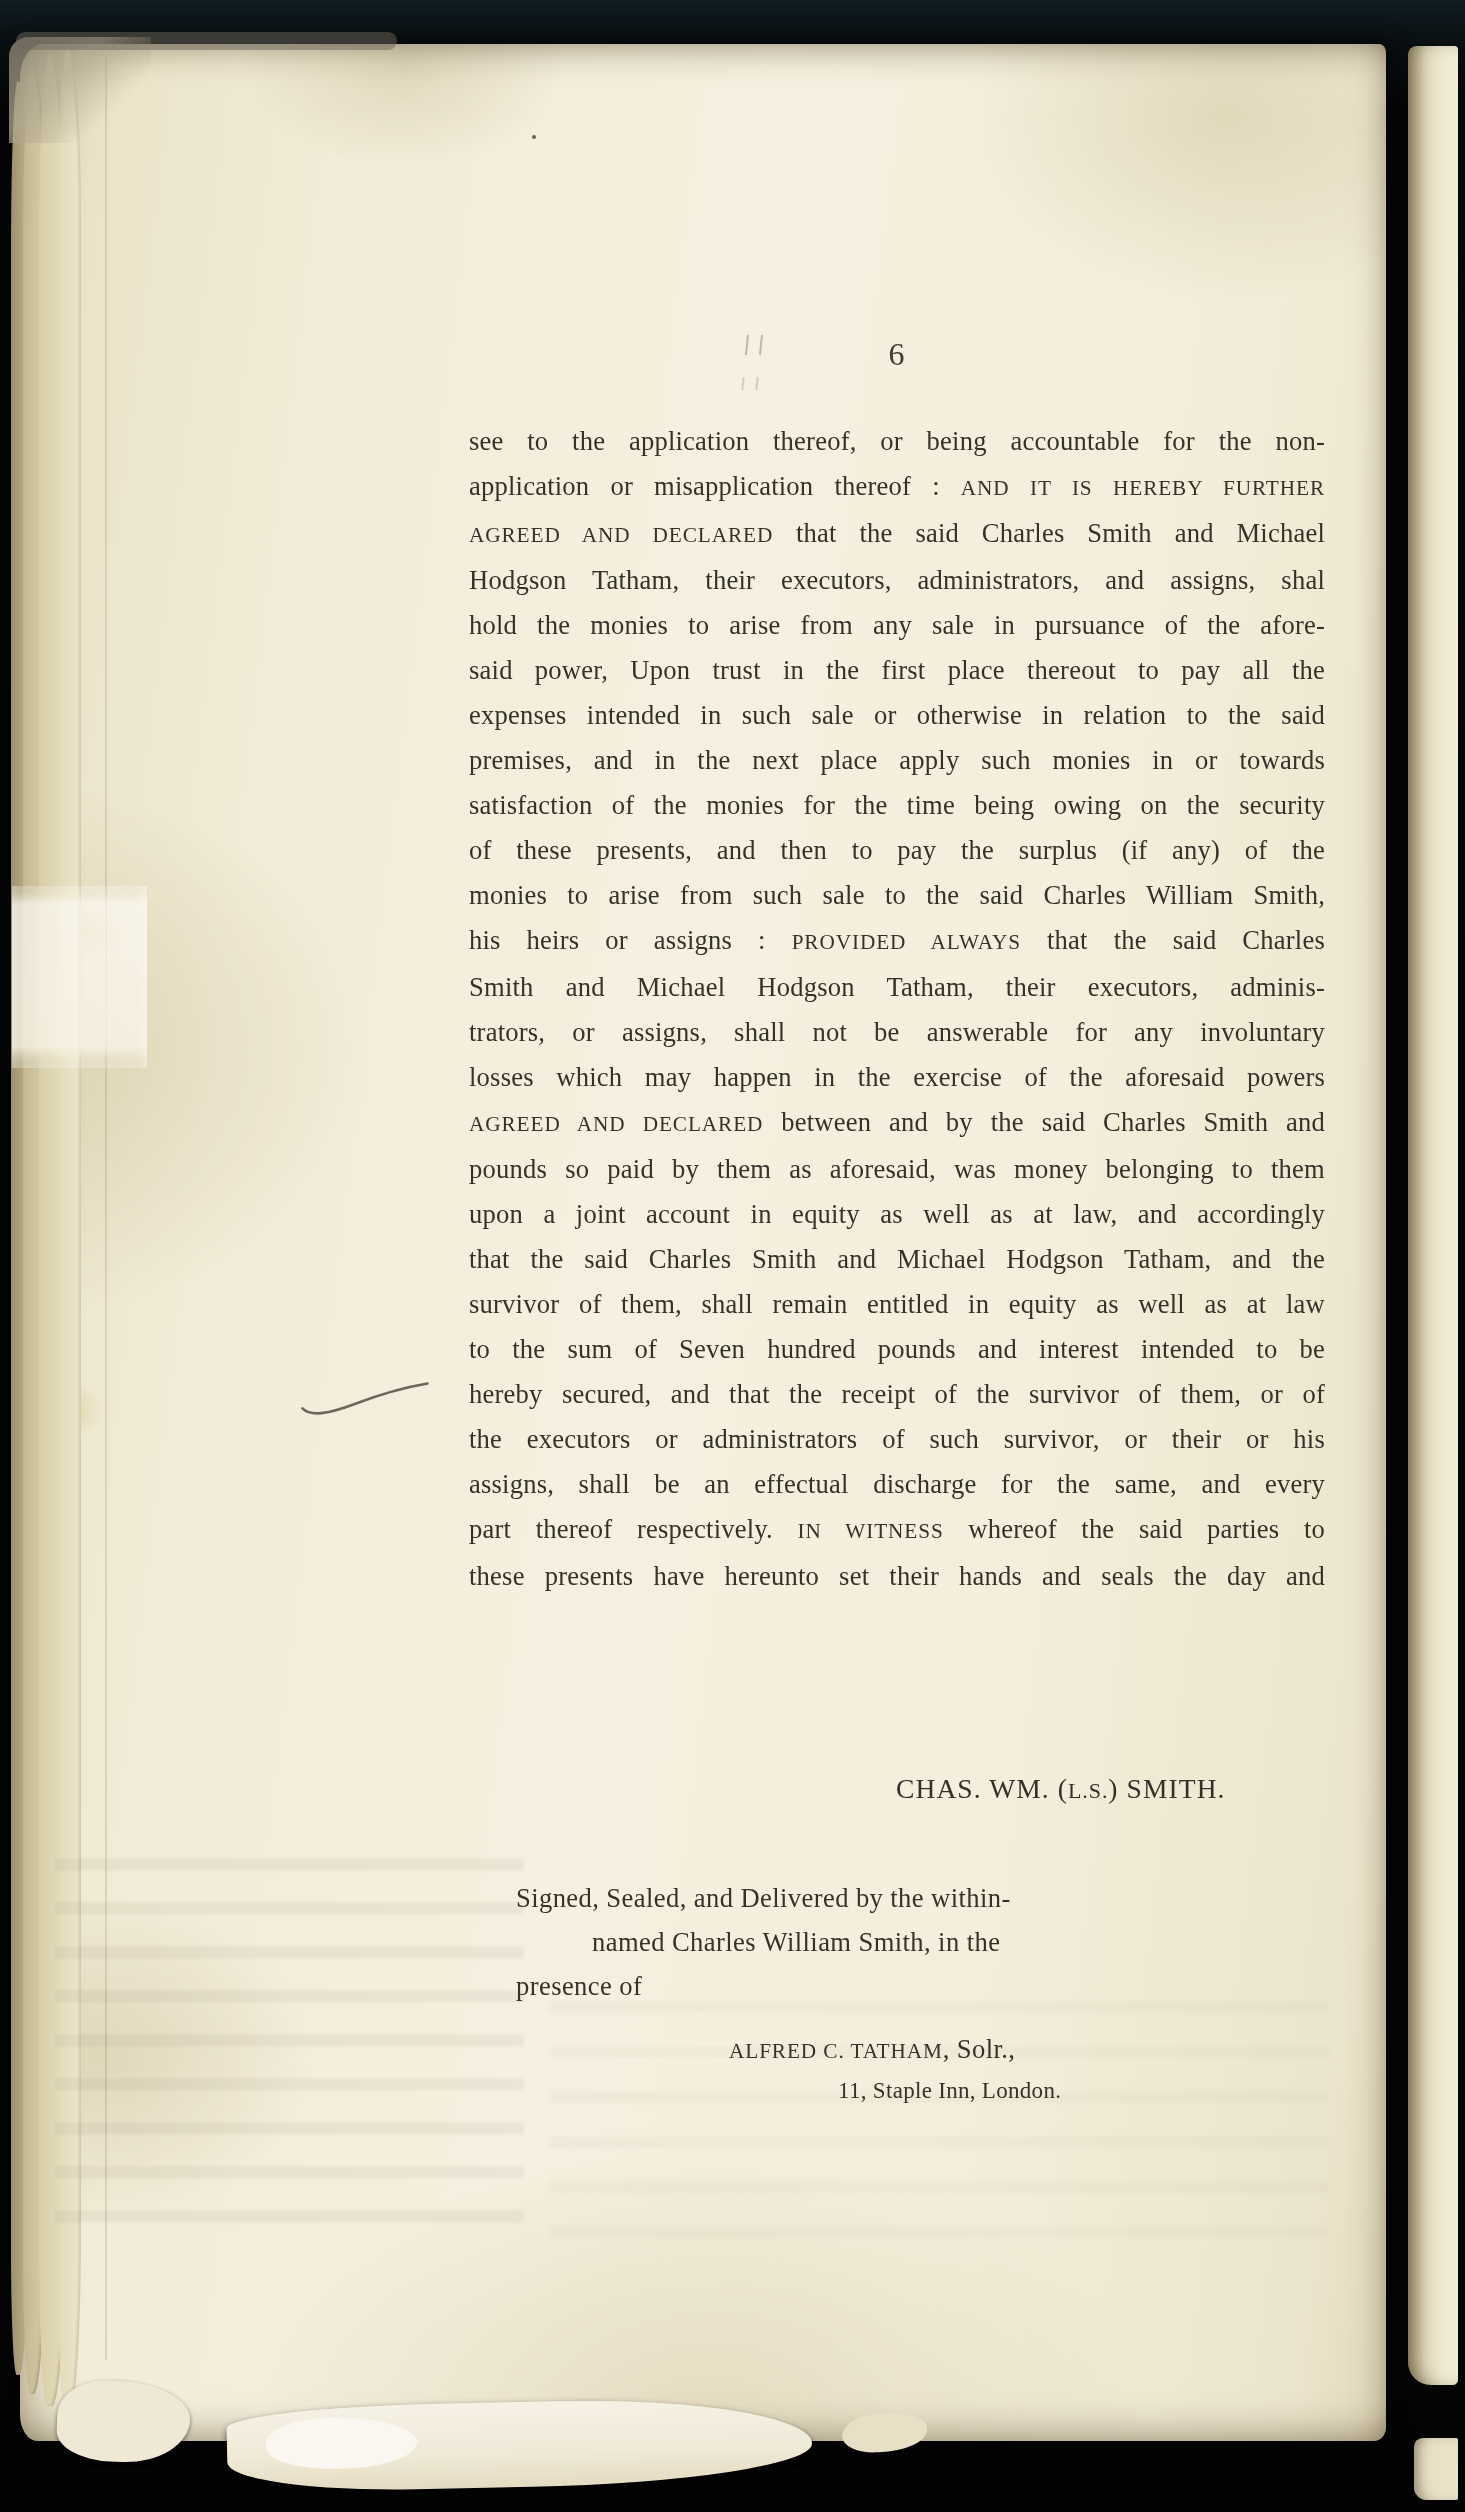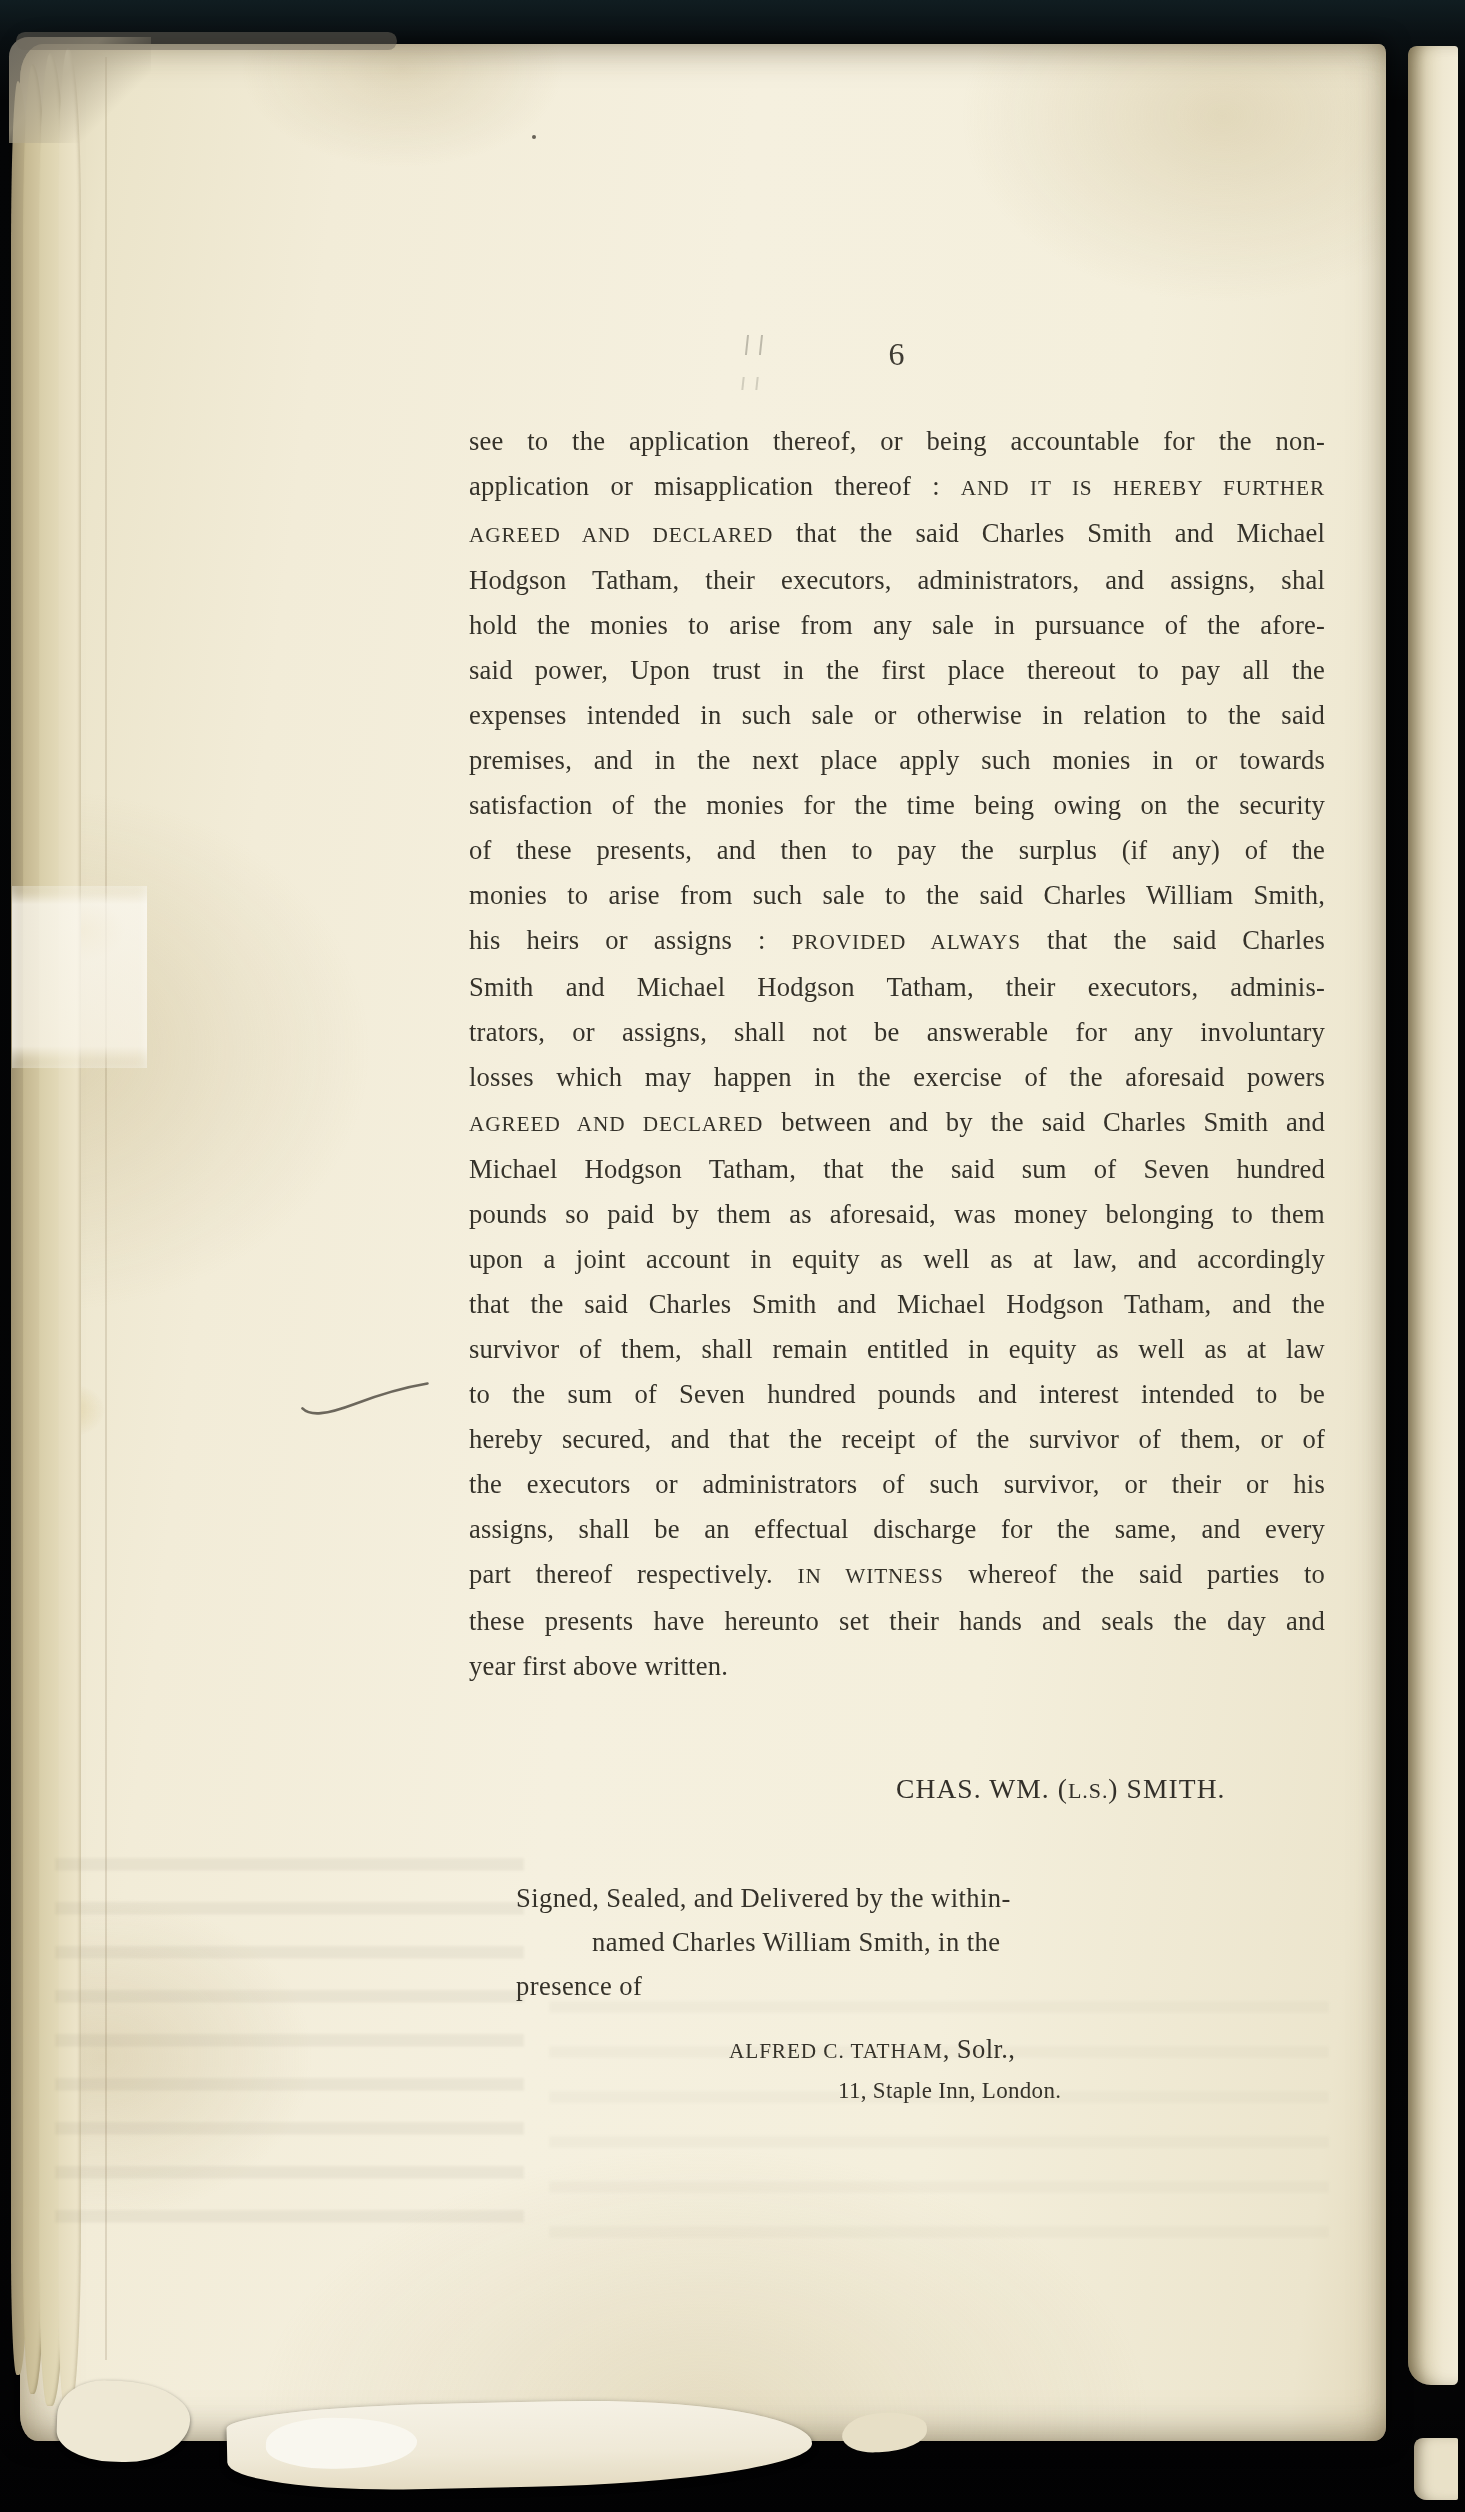--- a/index.html
+++ b/index.html
@@ -214,32 +214,30 @@
       <div class="line"><span>expenses intended in such sale or otherwise in relation to the said</span></div>
       <div class="line"><span>premises, and in the next place apply such monies in or towards</span></div>
       <div class="line"><span>satisfaction of the monies for the time being owing on the security</span></div>
       <div class="line"><span>of these presents, and then to pay the surplus (if any) of the</span></div>
       <div class="line"><span>monies to arise from such sale to the said Charles William Smith,</span></div>
       <div class="line"><span>his heirs or assigns : </span><span class="sc">PROVIDED ALWAYS</span><span> that the said Charles</span></div>
       <div class="line"><span>Smith and Michael Hodgson Tatham, their executors, adminis-</span></div>
       <div class="line"><span>trators, or assigns, shall not be answerable for any involuntary</span></div>
       <div class="line"><span>losses which may happen in the exercise of the aforesaid powers</span></div>
       <div class="line"><span class="sc">AGREED AND DECLARED</span><span> between and by the said Charles Smith and</span></div>
-      <div class="line"><span>Michael Hodgson Tatham, that the said sum of Seven hundred</span></div>
       <div class="line"><span>pounds so paid by them as aforesaid, was money belonging to them</span></div>
       <div class="line"><span>upon a joint account in equity as well as at law, and accordingly</span></div>
       <div class="line"><span>that the said Charles Smith and Michael Hodgson Tatham, and the</span></div>
       <div class="line"><span>survivor of them, shall remain entitled in equity as well as at law</span></div>
       <div class="line"><span>to the sum of Seven hundred pounds and interest intended to be</span></div>
       <div class="line"><span>hereby secured, and that the receipt of the survivor of them, or of</span></div>
       <div class="line"><span>the executors or administrators of such survivor, or their or his</span></div>
       <div class="line"><span>assigns, shall be an effectual discharge for the same, and every</span></div>
       <div class="line"><span>part thereof respectively. </span><span class="sc">IN WITNESS</span><span> whereof the said parties to</span></div>
       <div class="line"><span>these presents have hereunto set their hands and seals the day and</span></div>
-      <div class="line line-last"><span>year first above written.</span></div>
     </div>
 
   <svg class="pen-mark" viewBox="0 0 150 48">
     <path d="M5 34 C 14 43, 32 41, 64 29 S 128 9, 146 6" stroke="#4a453c" stroke-width="3" fill="none" stroke-linecap="round" opacity="0.8"></path>
   </svg>
 
   <div class="signature"><span>CHAS. WM. (</span><span class="sc">L.S.</span><span>) SMITH.</span></div>
 
   <div class="attestation">
     <div class="att-line att-1">Signed, Sealed, and Delivered by the within-</div>

